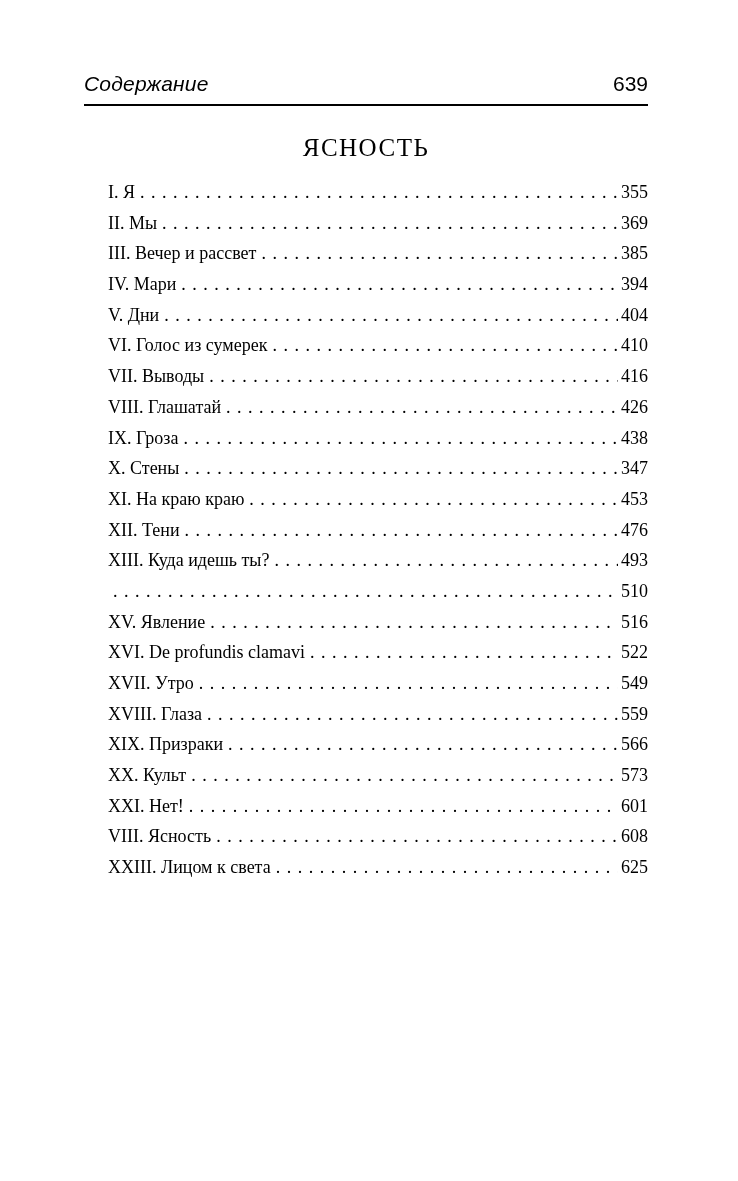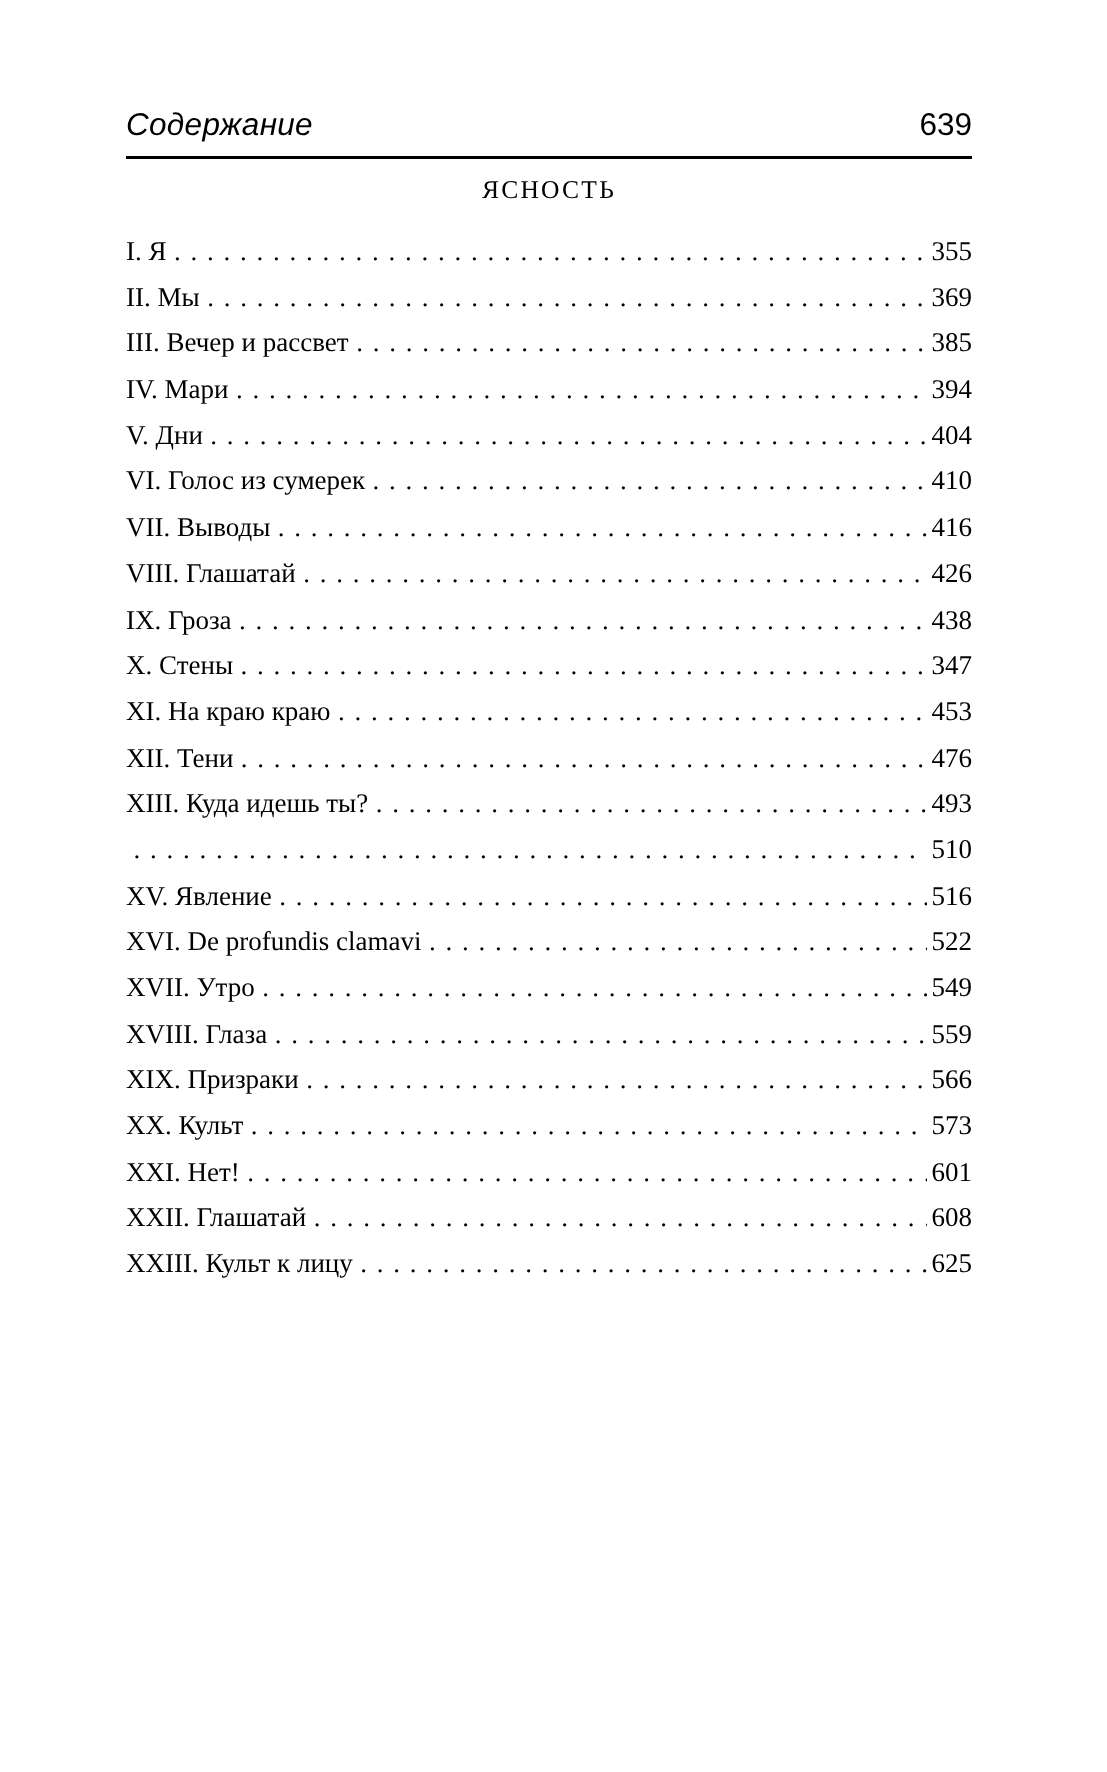--- a/index.html
+++ b/index.html
@@ -34,32 +34,33 @@
   }
   .running-head .head-title {
     font-style: italic;
     letter-spacing: 0.2px;
   }
   .running-head .head-pagenum {
     font-style: normal;
   }
   
   .section-title {
-    margin-top: 11px;
+    margin-top: 28px;
     text-align: center;
     font-family: "Liberation Serif", "DejaVu Serif", serif;
-    font-size: 17px;
+    font-size: 25px;
     letter-spacing: 1.5px;
     font-weight: normal;
   }
   
   .toc {
     margin-top: 15px;
     font-family: "Liberation Serif", "DejaVu Serif", serif;
     font-size: 18px;
+    margin-left: 24px;
   }
   .toc-row {
     display: flex;
     align-items: baseline;
     height: 30.7px;
     line-height: 30.7px;
     white-space: nowrap;
   }
   .toc-label {
     flex: 0 0 auto;
@@ -210,25 +211,25 @@
       <span class="toc-page">573</span>
     </div>
 
     <div class="toc-row">
       <span class="toc-label">XXI. Нет!</span>
       <span class="toc-dots">. . . . . . . . . . . . . . . . . . . . . . . . . . . . . . . . . . . . . . . . . . . . . . . . . . . . . . . . . . . . . . . . . . . . . . . . . . . . . . . .</span>
       <span class="toc-page">601</span>
     </div>
 
     <div class="toc-row">
-      <span class="toc-label">XXII. Глашатай</span>
+      <span class="toc-label">VIII. Ясность</span>
       <span class="toc-dots">. . . . . . . . . . . . . . . . . . . . . . . . . . . . . . . . . . . . . . . . . . . . . . . . . . . . . . . . . . . . . . . . . . . . . . . . . . . . . . . .</span>
       <span class="toc-page">608</span>
     </div>
 
     <div class="toc-row">
-      <span class="toc-label">XXIII. Культ к лицу</span>
+      <span class="toc-label">XXIII. Лицом к света</span>
       <span class="toc-dots">. . . . . . . . . . . . . . . . . . . . . . . . . . . . . . . . . . . . . . . . . . . . . . . . . . . . . . . . . . . . . . . . . . . . . . . . . . . . . . . .</span>
       <span class="toc-page">625</span>
     </div>
   </div>
 
 </div>
 
 </body></html>

